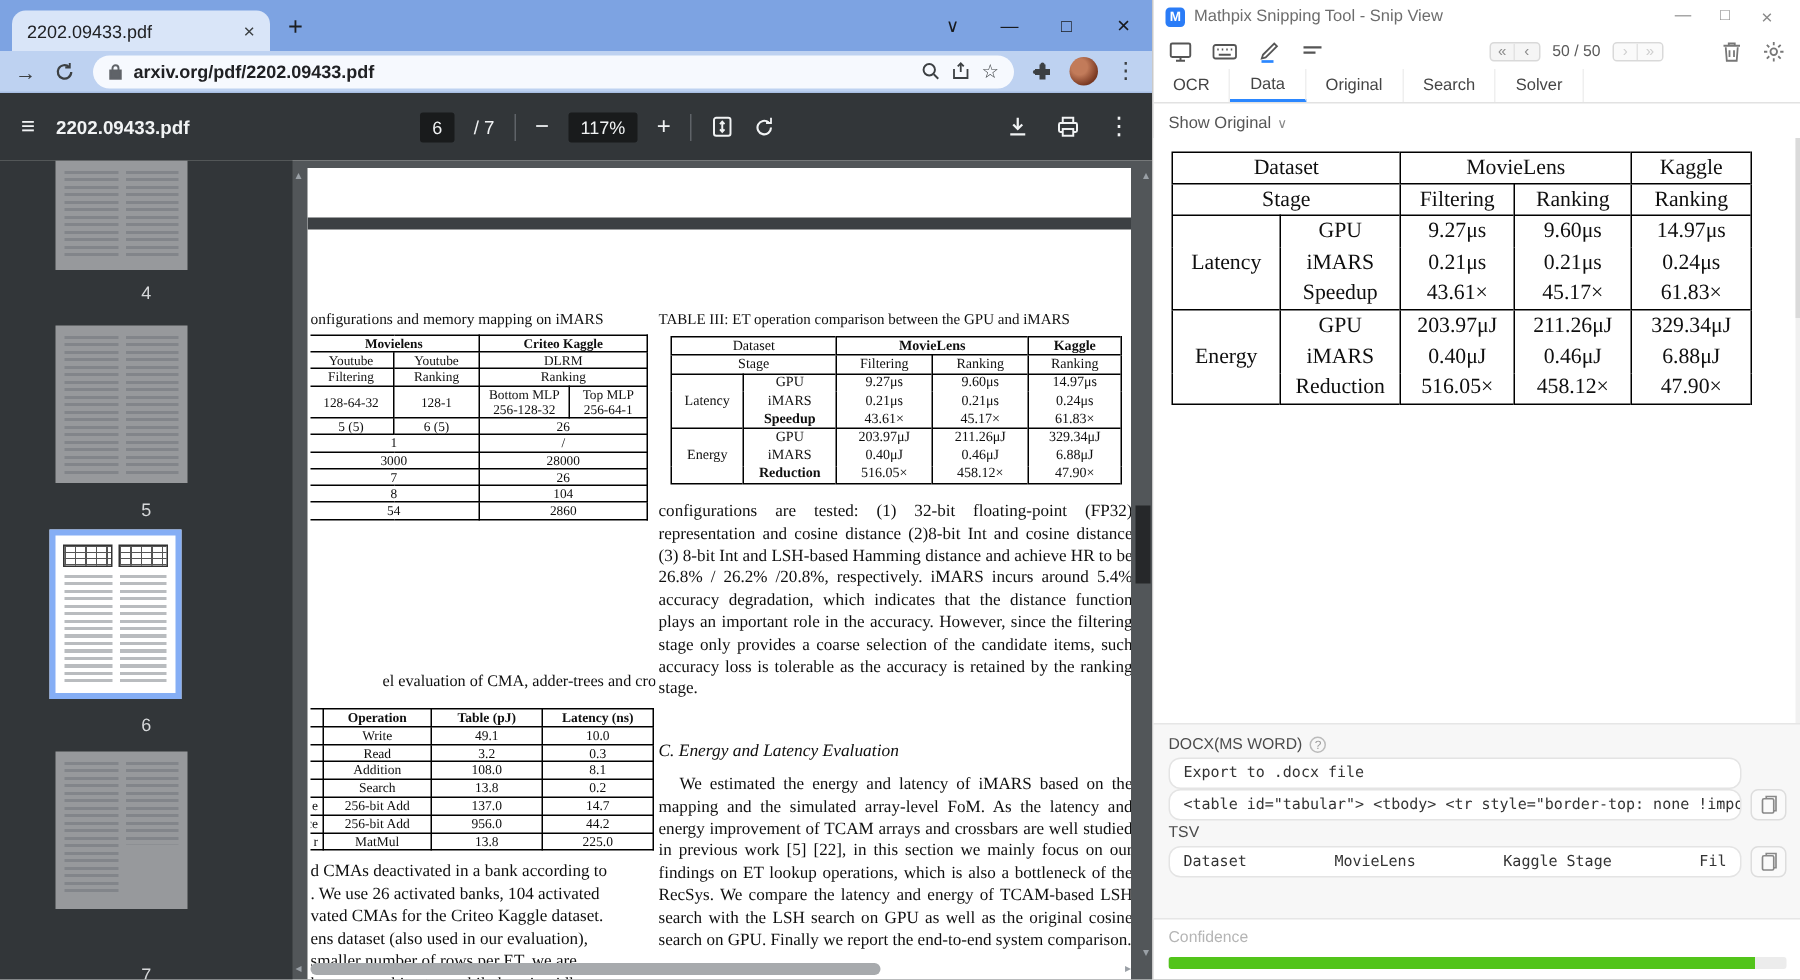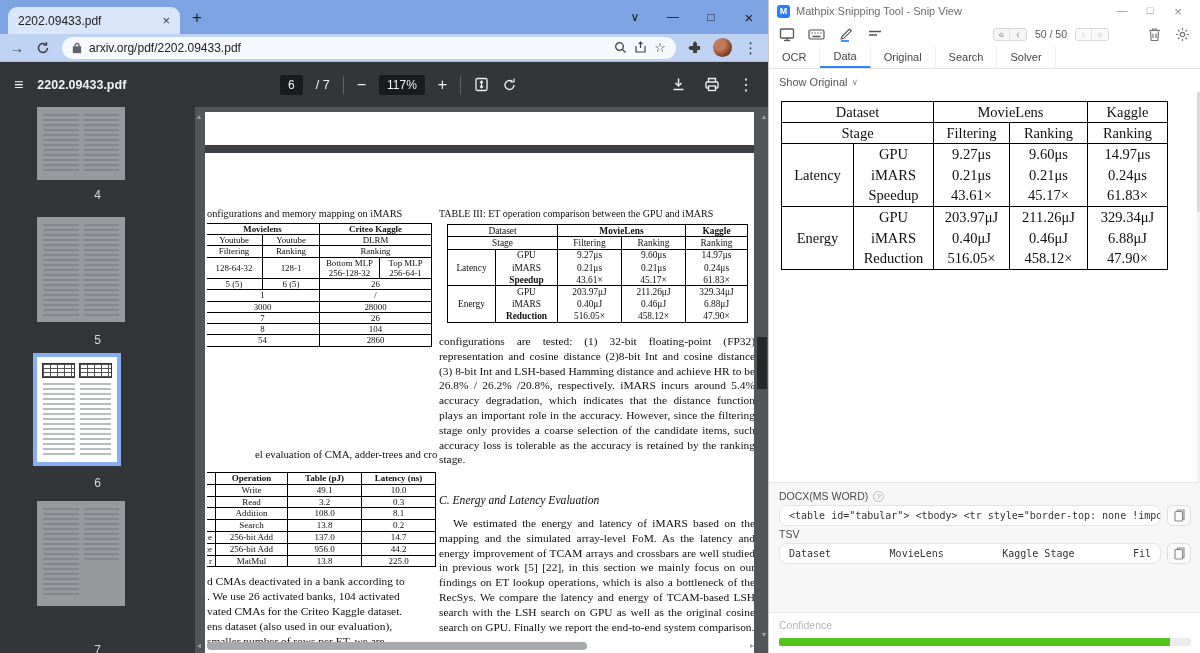--- a/index.html
+++ b/index.html
@@ -13,21 +13,21 @@
          display:flex; align-items:center; padding:0 10px; font-size:12px; color:#202124; }
   .tab-title { white-space:nowrap; overflow:hidden; flex:1; }
   .tab-close { font-size:13px; color:#3c4043; margin-left:6px; cursor:default; }
   .newtab { color:#1c1e21; font-size:17px; margin:0 0 6px 12px; }
   .win-ctl { margin-left:auto; display:flex; align-items:center; gap:0; height:34px; }
   .win-ctl span { width:38px; text-align:center; color:#181a1d; font-size:12px; }
   .toolbar { height:28px; background:#bed2f1; display:flex; align-items:center; padding:0 10px; gap:12px; border-bottom:1px solid #a8bfe4; }
   .nav-ic { color:#3c4043; font-size:14px; line-height:1; }
   .omnibox { flex:1; height:22px; background:#f6f9fe; border-radius:11px; display:flex; align-items:center;
              padding:0 10px; gap:7px; font-size:12px; color:#202124; }
-  .omni-url { flex:1; white-space:nowrap; overflow:hidden; }
+  .omni-url { flex:1; white-space:nowrap; overflow:hidden;font-weight:bold; }
   .tb-right { display:flex; align-items:center; gap:11px; }
   .avatar { width:19px; height:19px; border-radius:50%; background:radial-gradient(circle at 35% 35%, #c27b5a 0 30%, #7c3b24 70%, #4e2315); }
 
   
   .pdf-toolbar { height:45px; background:#323639; display:flex; align-items:center; color:#f1f3f4;
                  font-size:12.5px; padding:0 14px; gap:14px; }
   .pdf-title { font-weight:bold; white-space:nowrap; }
   .pt-center { display:flex; align-items:center; gap:13px; margin:0 auto; }
   .dark-box { background:#191b1c; padding:3px 8px; border-radius:2px; font-size:12px; }
   .vsep { width:1px; height:18px; background:#5f6368; }
@@ -633,20 +633,24 @@
           <div></div>
         </div>
     </div>
 
     <div class="mx-bottom">
       <div class="lab">
         <span>DOCX(MS WORD)</span>
         <span class="qmark">?</span>
       </div>
       <div class="frow">
+        <div class="field">Export to .docx file</div>
+        <span style="width:24px;"></span>
+      </div>
+      <div class="frow">
         <div class="field">&lt;table id="tabular"&gt; &lt;tbody&gt; &lt;tr style="border-top: none !important; border-bottom:</div>
         <div class="copy-btn">
           <svg width="11" height="13" viewBox="0 0 11 13" fill="none" stroke="#888" stroke-width="1.1">
             <rect x="1" y="2.5" width="7.5" height="9.5" rx="1"></rect>
               <path d="M3.5 2.5V1h6.5v9.5H8.5"></path>
           </svg>
         </div>
       </div>
       <div class="lab">TSV</div>
       <div class="frow">

